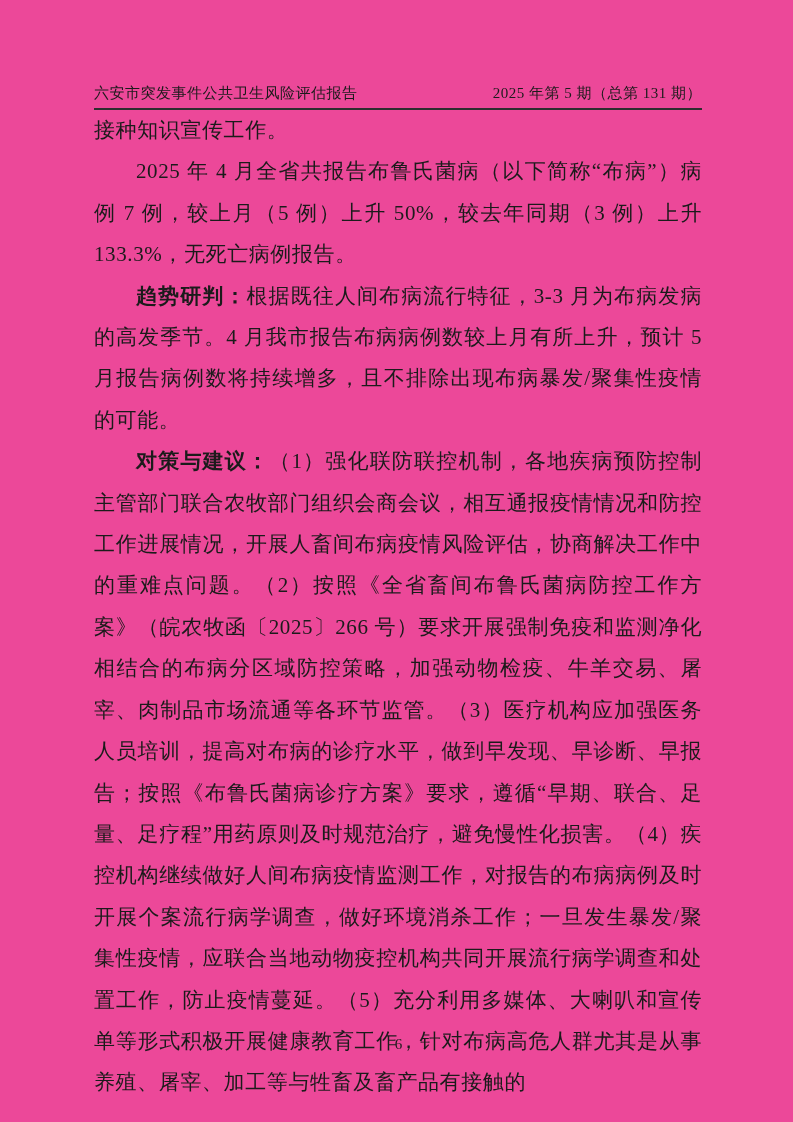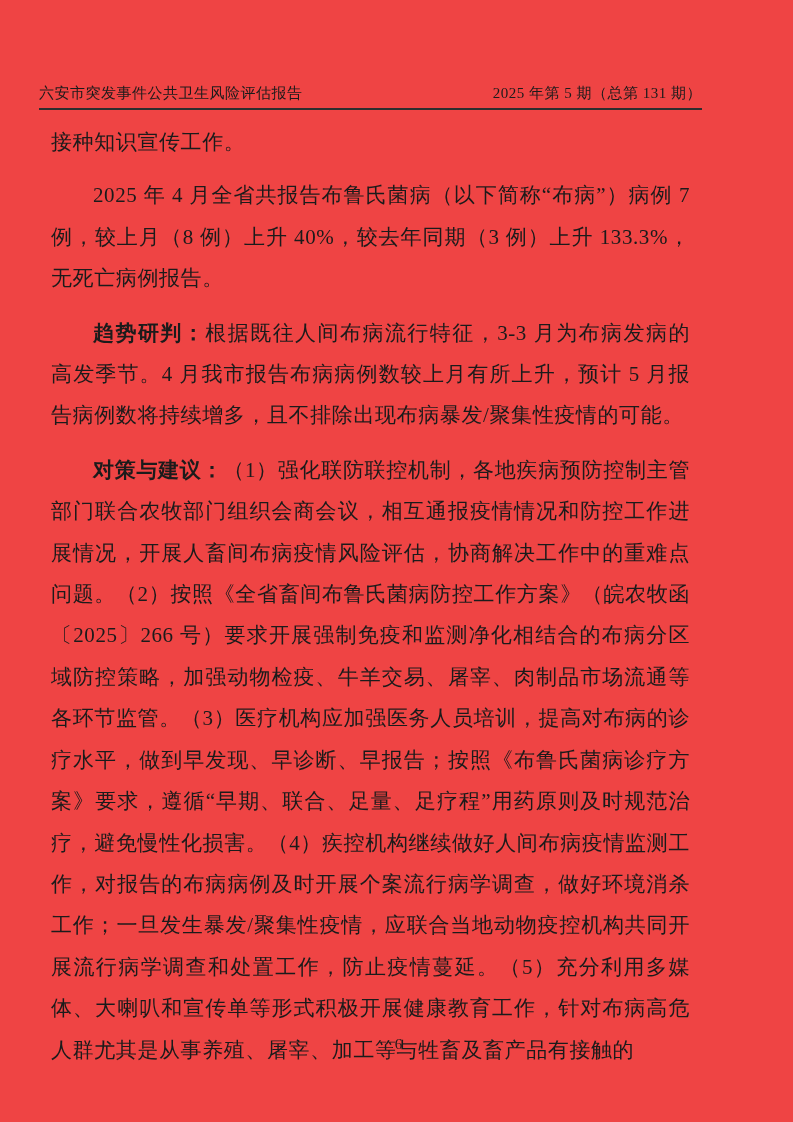--- a/index.html
+++ b/index.html
@@ -7,60 +7,60 @@
   body {
     width: 793px;
     height: 1122px;
     overflow: hidden;
     font-family: "Liberation Serif", "DejaVu Serif", serif;
   }
   .page {
     position: relative;
     width: 793px;
     height: 1122px;
-    background: #ef4444;
+    background: #ec4899;
     color: #1b1b1b;
-    padding: 85px 91px 0 39px;
+    padding: 85px 91px 0 94px;
   }
   .header {
     display: flex;
     justify-content: space-between;
     align-items: baseline;
     font-size: 15px;
     line-height: 17px;
     padding-bottom: 6px;
     border-bottom: 2px solid #2e2e2e;
     letter-spacing: 0.5px;
   }
   .doc-body {
     font-size: 21px;
     line-height: 41.4px;
     text-align: justify;
     text-justify: inter-ideograph;
     letter-spacing: 0.6px;
   }
   .doc-body p {
     text-indent: 2em;
-    margin: 12px;
+    margin: 0;
   }
   .doc-body p.no-indent {
     text-indent: 0;
   }
   .section-heading {
     font-size: 21px;
     font-weight: bold;
     text-indent: 2em;
     line-height: 41.4px;
     padding-top: 4px;
     font-family: "Liberation Sans", "DejaVu Sans", sans-serif;
     text-align: left;
   }
   .lead {
     font-weight: bold;
-    font-family: Liberation Sans, sans-serif;
+    font-family: Liberation Serif, serif;
   }
   .footer {
     position: absolute;
     left: 95px;
     right: 91px;
     top: 1036px;
     text-align: center;
     font-size: 15px;
     letter-spacing: 0;
   }
@@ -72,21 +72,21 @@
 
   <div class="header">
     <span class="header-left">六安市突发事件公共卫生风险评估报告</span>
     <span class="header-right">2025 年第 5 期（总第 131 期）</span>
   </div>
 
   <div class="doc-body">
     <p class="no-indent">接种知识宣传工作。</p>
 
 
-    <p>2025 年 4 月全省共报告布鲁氏菌病（以下简称“布病”）病例 7 例，较上月（8 例）上升 40%，较去年同期（3 例）上升 133.3%，无死亡病例报告。</p>
+    <p>2025 年 4 月全省共报告布鲁氏菌病（以下简称“布病”）病例 7 例，较上月（5 例）上升 50%，较去年同期（3 例）上升 133.3%，无死亡病例报告。</p>
 
     <p><span class="lead">趋势研判：</span><span>根据既往人间布病流行特征，3-3 月为布病发病的高发季节。4 月我市报告布病病例数较上月有所上升，预计 5 月报告病例数将持续增多，且不排除出现布病暴发/聚集性疫情的可能。</span></p>
 
     <p><span class="lead">对策与建议：</span><span>（1）强化联防联控机制，各地疾病预防控制主管部门联合农牧部门组织会商会议，相互通报疫情情况和防控工作进展情况，开展人畜间布病疫情风险评估，协商解决工作中的重难点问题。（2）按照《全省畜间布鲁氏菌病防控工作方案》（皖农牧函〔2025〕266 号）要求开展强制免疫和监测净化相结合的布病分区域防控策略，加强动物检疫、牛羊交易、屠宰、肉制品市场流通等各环节监管。（3）医疗机构应加强医务人员培训，提高对布病的诊疗水平，做到早发现、早诊断、早报告；按照《布鲁氏菌病诊疗方案》要求，遵循“早期、联合、足量、足疗程”用药原则及时规范治疗，避免慢性化损害。（4）疾控机构继续做好人间布病疫情监测工作，对报告的布病病例及时开展个案流行病学调查，做好环境消杀工作；一旦发生暴发/聚集性疫情，应联合当地动物疫控机构共同开展流行病学调查和处置工作，防止疫情蔓延。（5）充分利用多媒体、大喇叭和宣传单等形式积极开展健康教育工作，针对布病高危人群尤其是从事养殖、屠宰、加工等与牲畜及畜产品有接触的</span></p>
   </div>
 
   <div class="footer">
     <span>6</span>
   </div>
 

